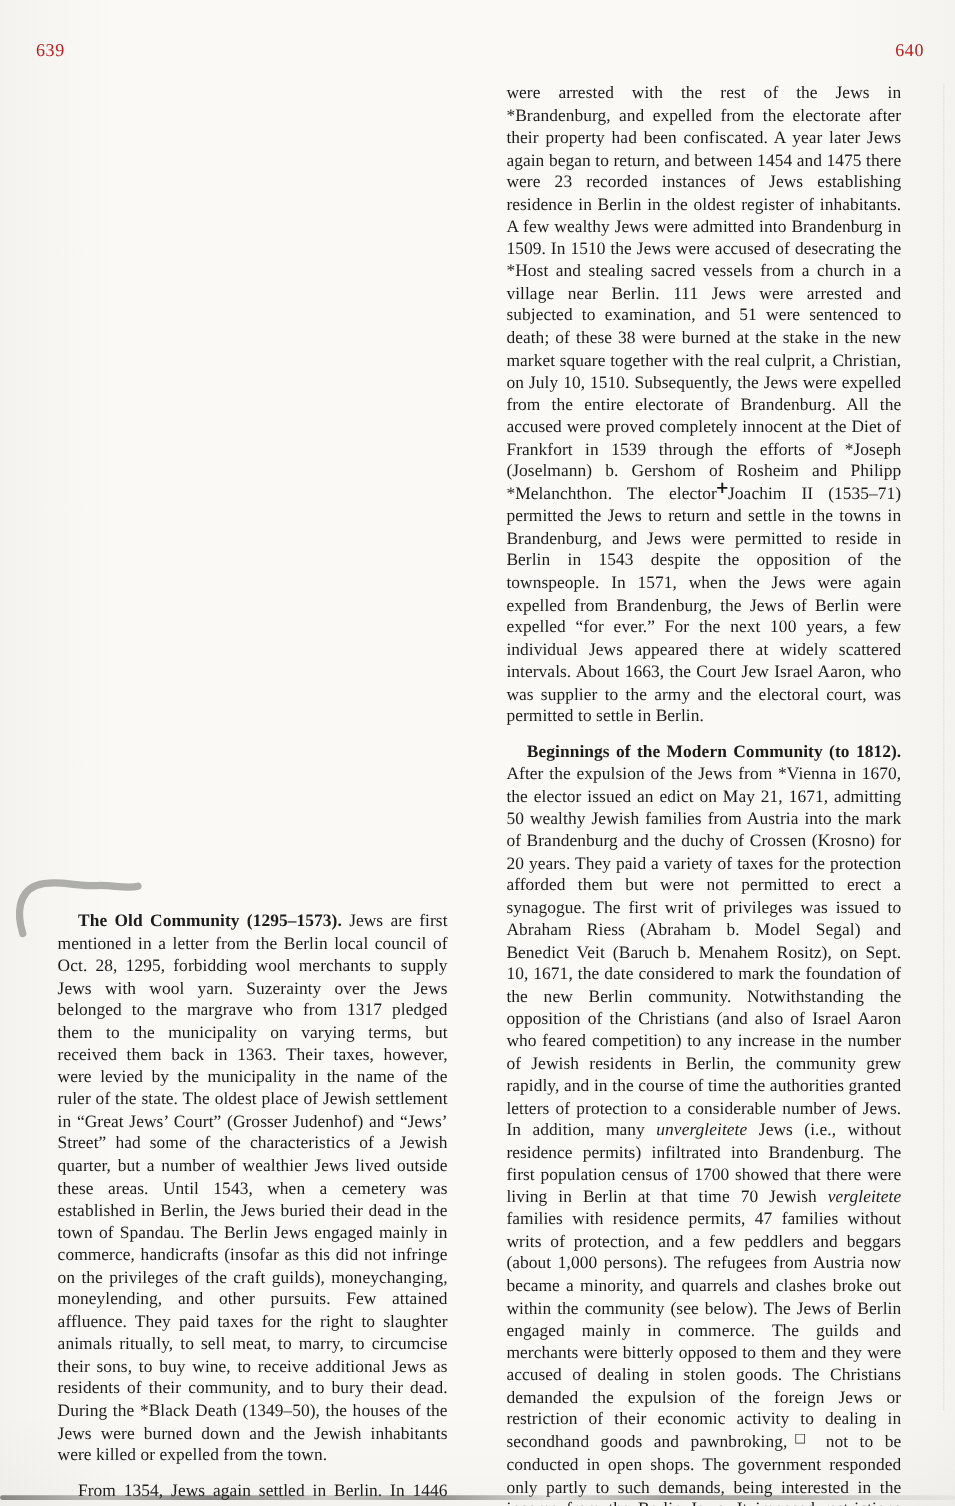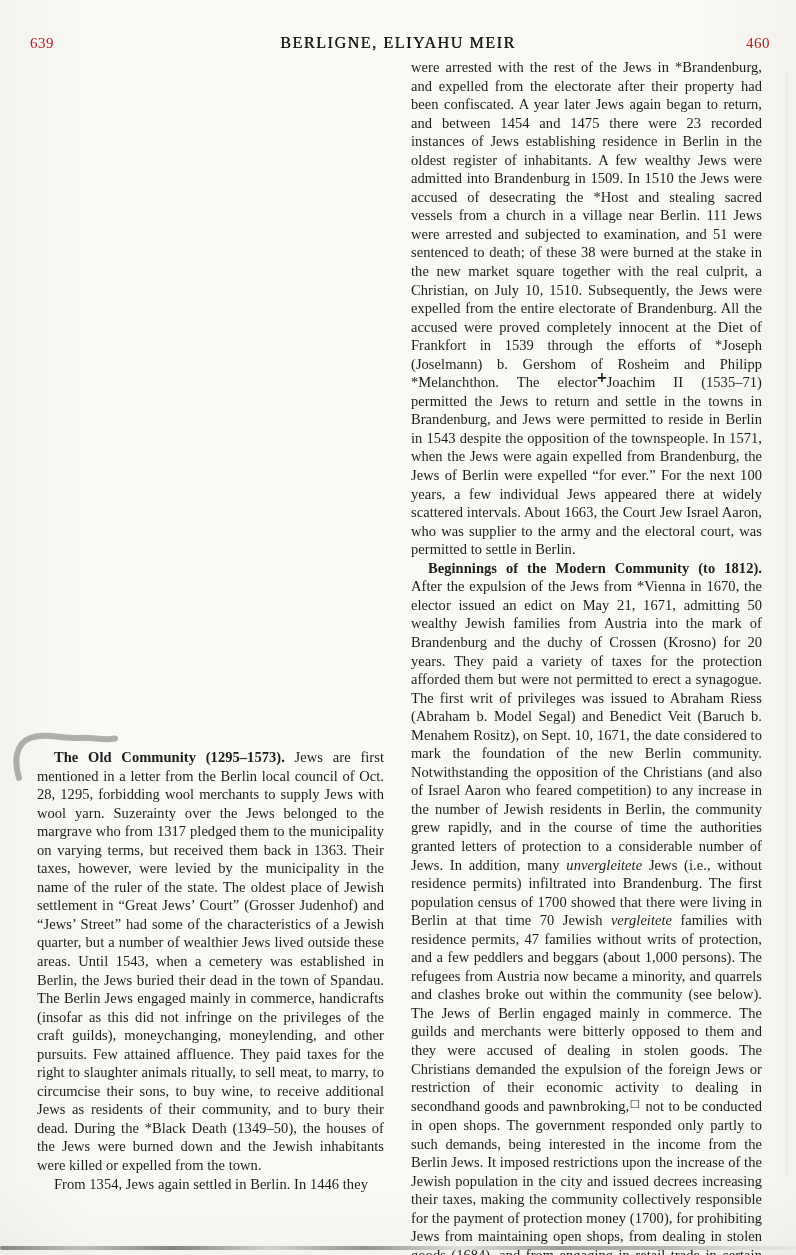--- a/index.html
+++ b/index.html
@@ -26,21 +26,21 @@
     text-shadow:0.35px 0 0 currentColor;
   }
   .column{
     position:absolute;
     font-size:14.5px;line-height:18.55px;
     text-align:justify;
     letter-spacing:0.05px;
   }
   .column.left{left:37px;top:748px;width:347px;}
   .column.right{left:411px;top:58px;width:351px;}
-  .para{margin:0;padding:0;}
+  .para{margin:11px;padding:0;}
   .para.indent{text-indent:17px;}
   .run-b{font-weight:700;}
   .run-i{font-style:italic;}
   .run-dagger{
     font-weight:700;font-size:13.5px;position:relative;top:-5px;
     margin:0 -1px;color:#161616;font-family:"DejaVu Sans",sans-serif;
   }
   .run-sq{
     font-size:10.5px;position:relative;top:-4px;margin:0 1px 0 0;color:#1a1a1a;
     font-family:"DejaVu Sans",sans-serif;
@@ -61,22 +61,21 @@
     border-left:1px dotted rgba(150,148,140,0.25);
   }
 </style>
 </head>
 <body>
 
 <div class="scan-tint"></div>
 
 <div class="page-header">
   <span class="pgnum left">639</span>
-  <span class="running-title">BERLIGNE, ELIYAHU MEIR</span>
-  <span class="pgnum right">460</span>
+  <span class="pgnum right">640</span>
 </div>
 
 <svg class="pen-stroke" width="112" height="54" viewBox="0 0 112 54">
   <path d="M 7,49 C 2,33 3,15 18,9 C 34,3.5 52,10 68,9 C 80,8 93,12 103,9.5" fill="none" stroke="#9d9d9a" stroke-width="6" stroke-linecap="round" opacity="0.82"></path>
 </svg>
 
 <div class="column left">
     <p class="para indent"><span class="run-b">The Old Community (1295–1573). </span><span>Jews are first mentioned in a letter from the Berlin local council of Oct. 28, 1295, forbidding wool merchants to supply Jews with wool yarn. Suzerainty over the Jews belonged to the margrave who from 1317 pledged them to the municipality on varying terms, but received them back in 1363. Their taxes, however, were levied by the municipality in the name of the ruler of the state. The oldest place of Jewish settlement in “Great Jews’ Court” (Grosser Judenhof) and “Jews’ Street” had some of the characteristics of a Jewish quarter, but a number of wealthier Jews lived outside these areas. Until 1543, when a cemetery was established in Berlin, the Jews buried their dead in the town of Spandau. The Berlin Jews engaged mainly in commerce, handicrafts (insofar as this did not infringe on the privileges of the craft guilds), moneychanging, moneylending, and other pursuits. Few attained affluence. They paid taxes for the right to slaughter animals ritually, to sell meat, to marry, to circumcise their sons, to buy wine, to receive additional Jews as residents of their community, and to bury their dead. During the *Black Death (1349–50), the houses of the Jews were burned down and the Jewish inhabitants were killed or expelled from the town.</span></p>
     <p class="para indent"><span>From 1354, Jews again settled in Berlin. In 1446 they</span></p>
   </div>

